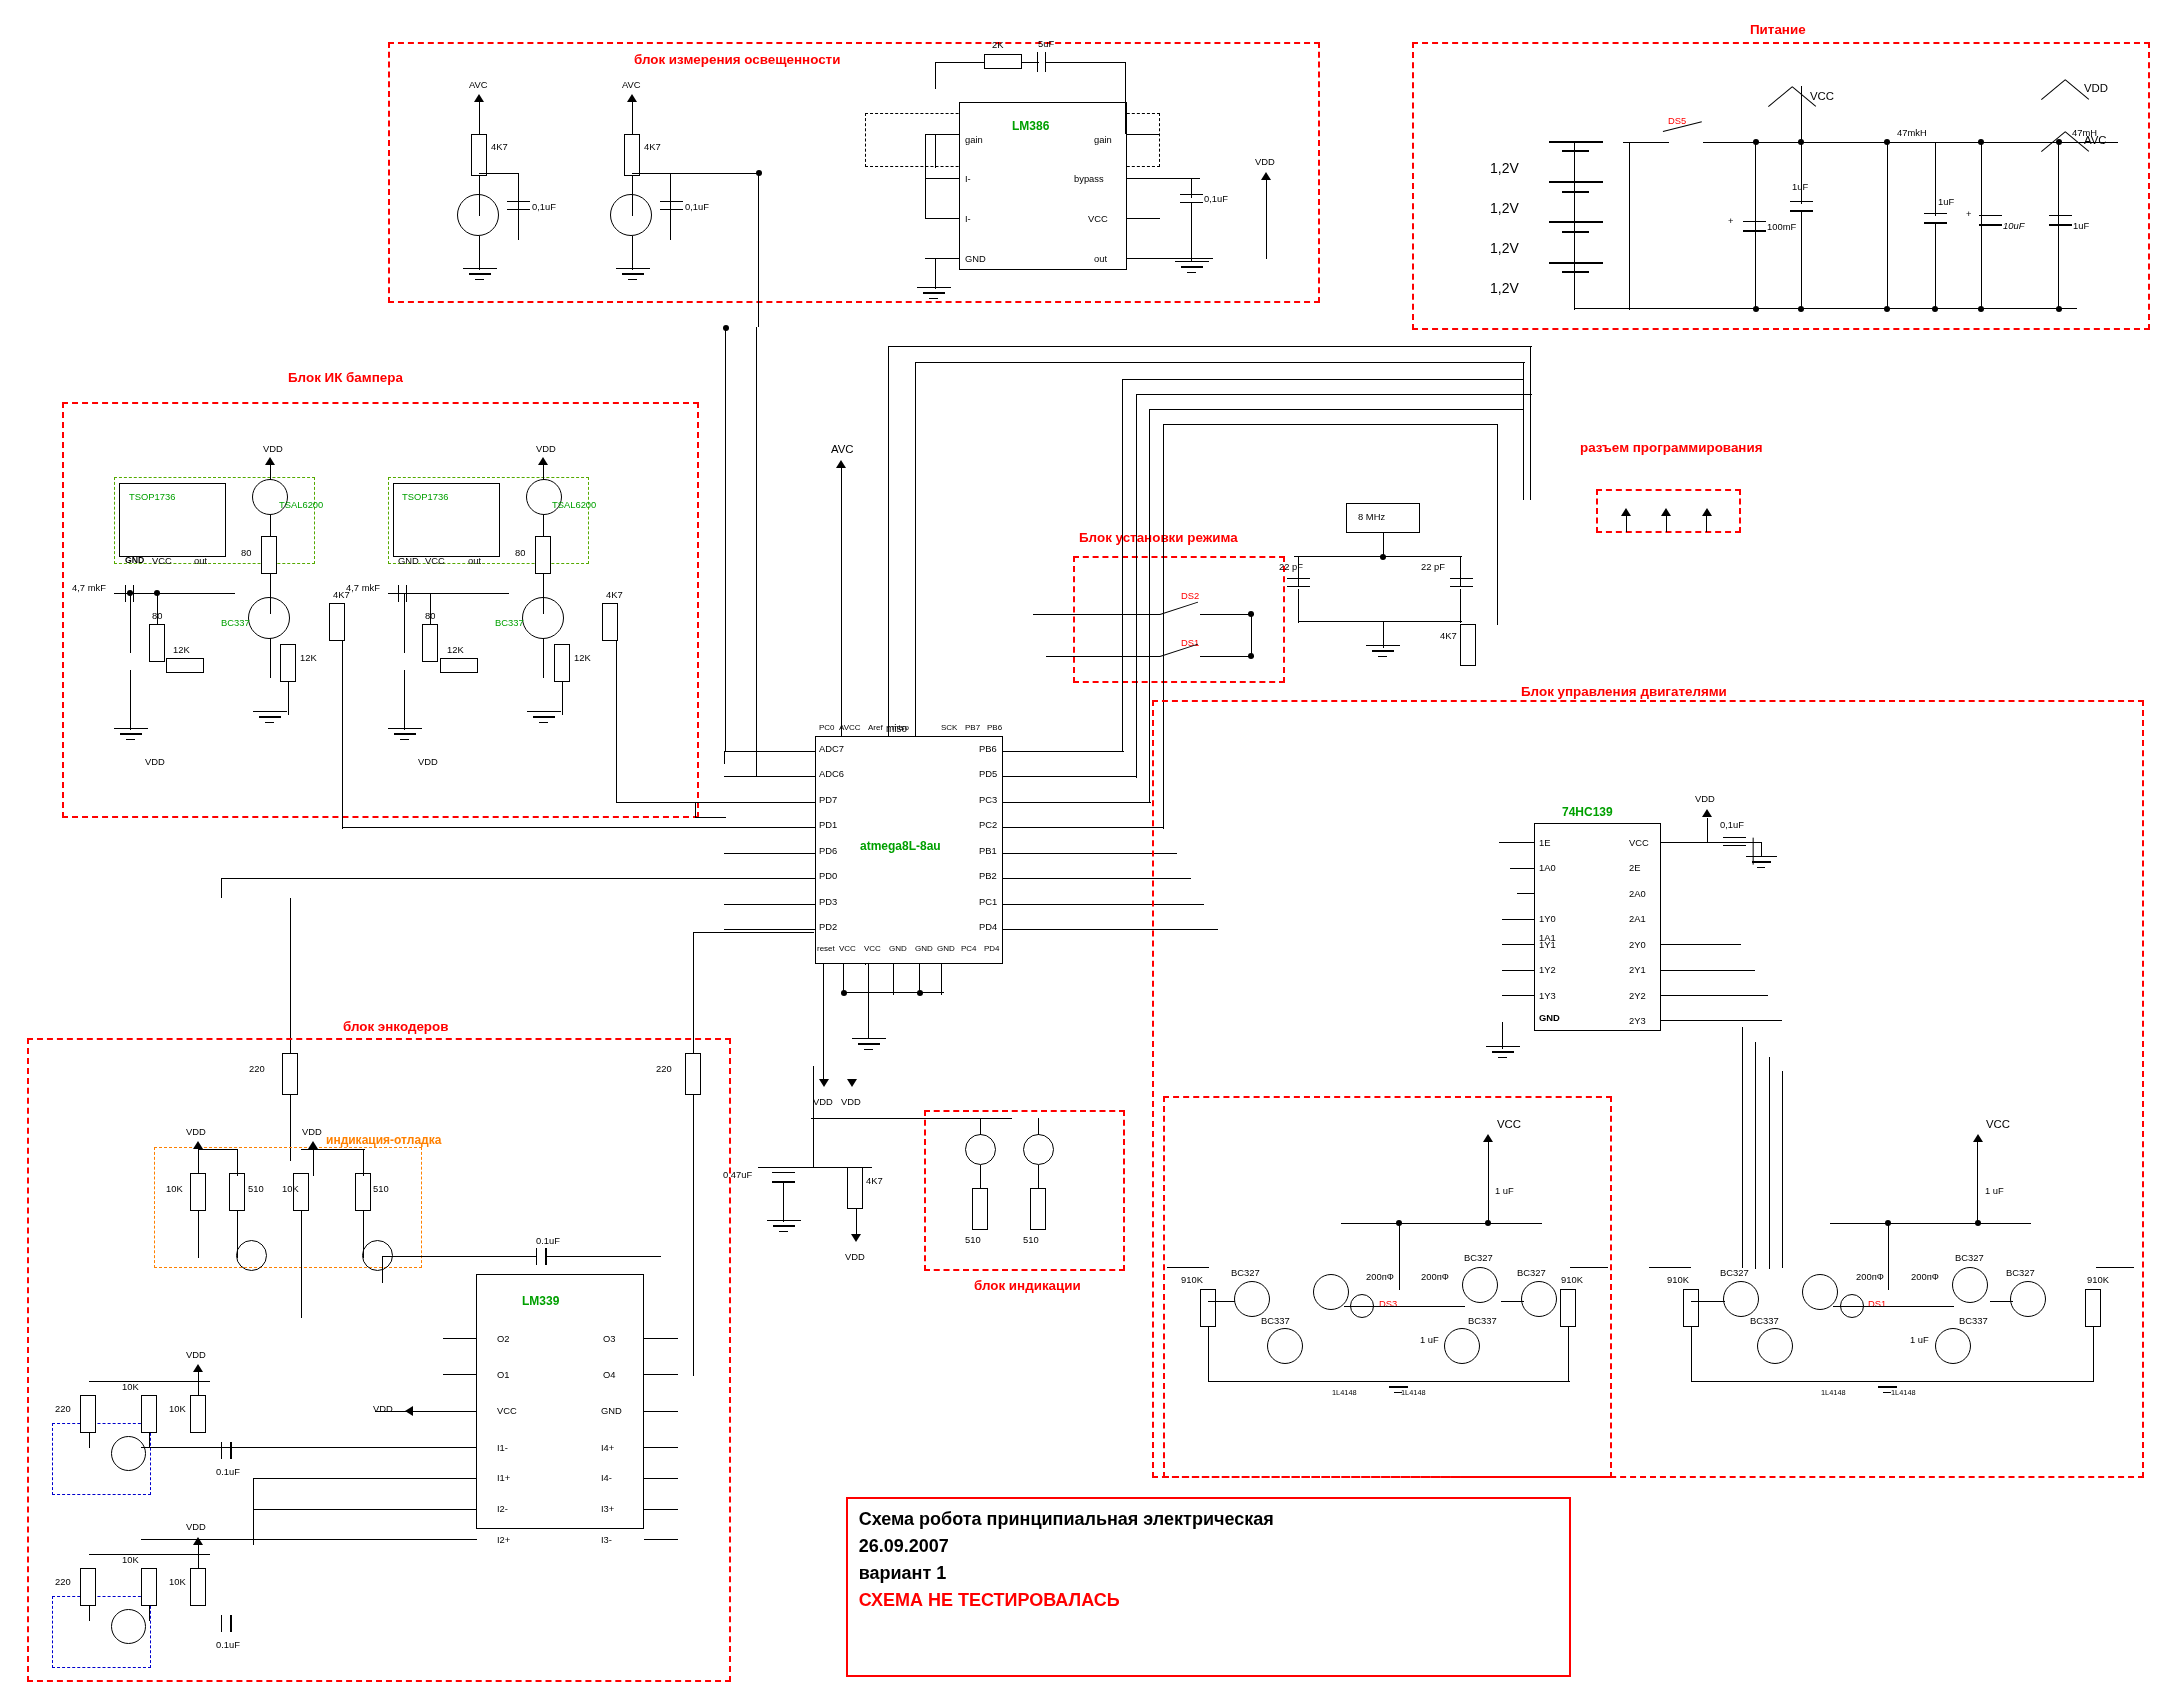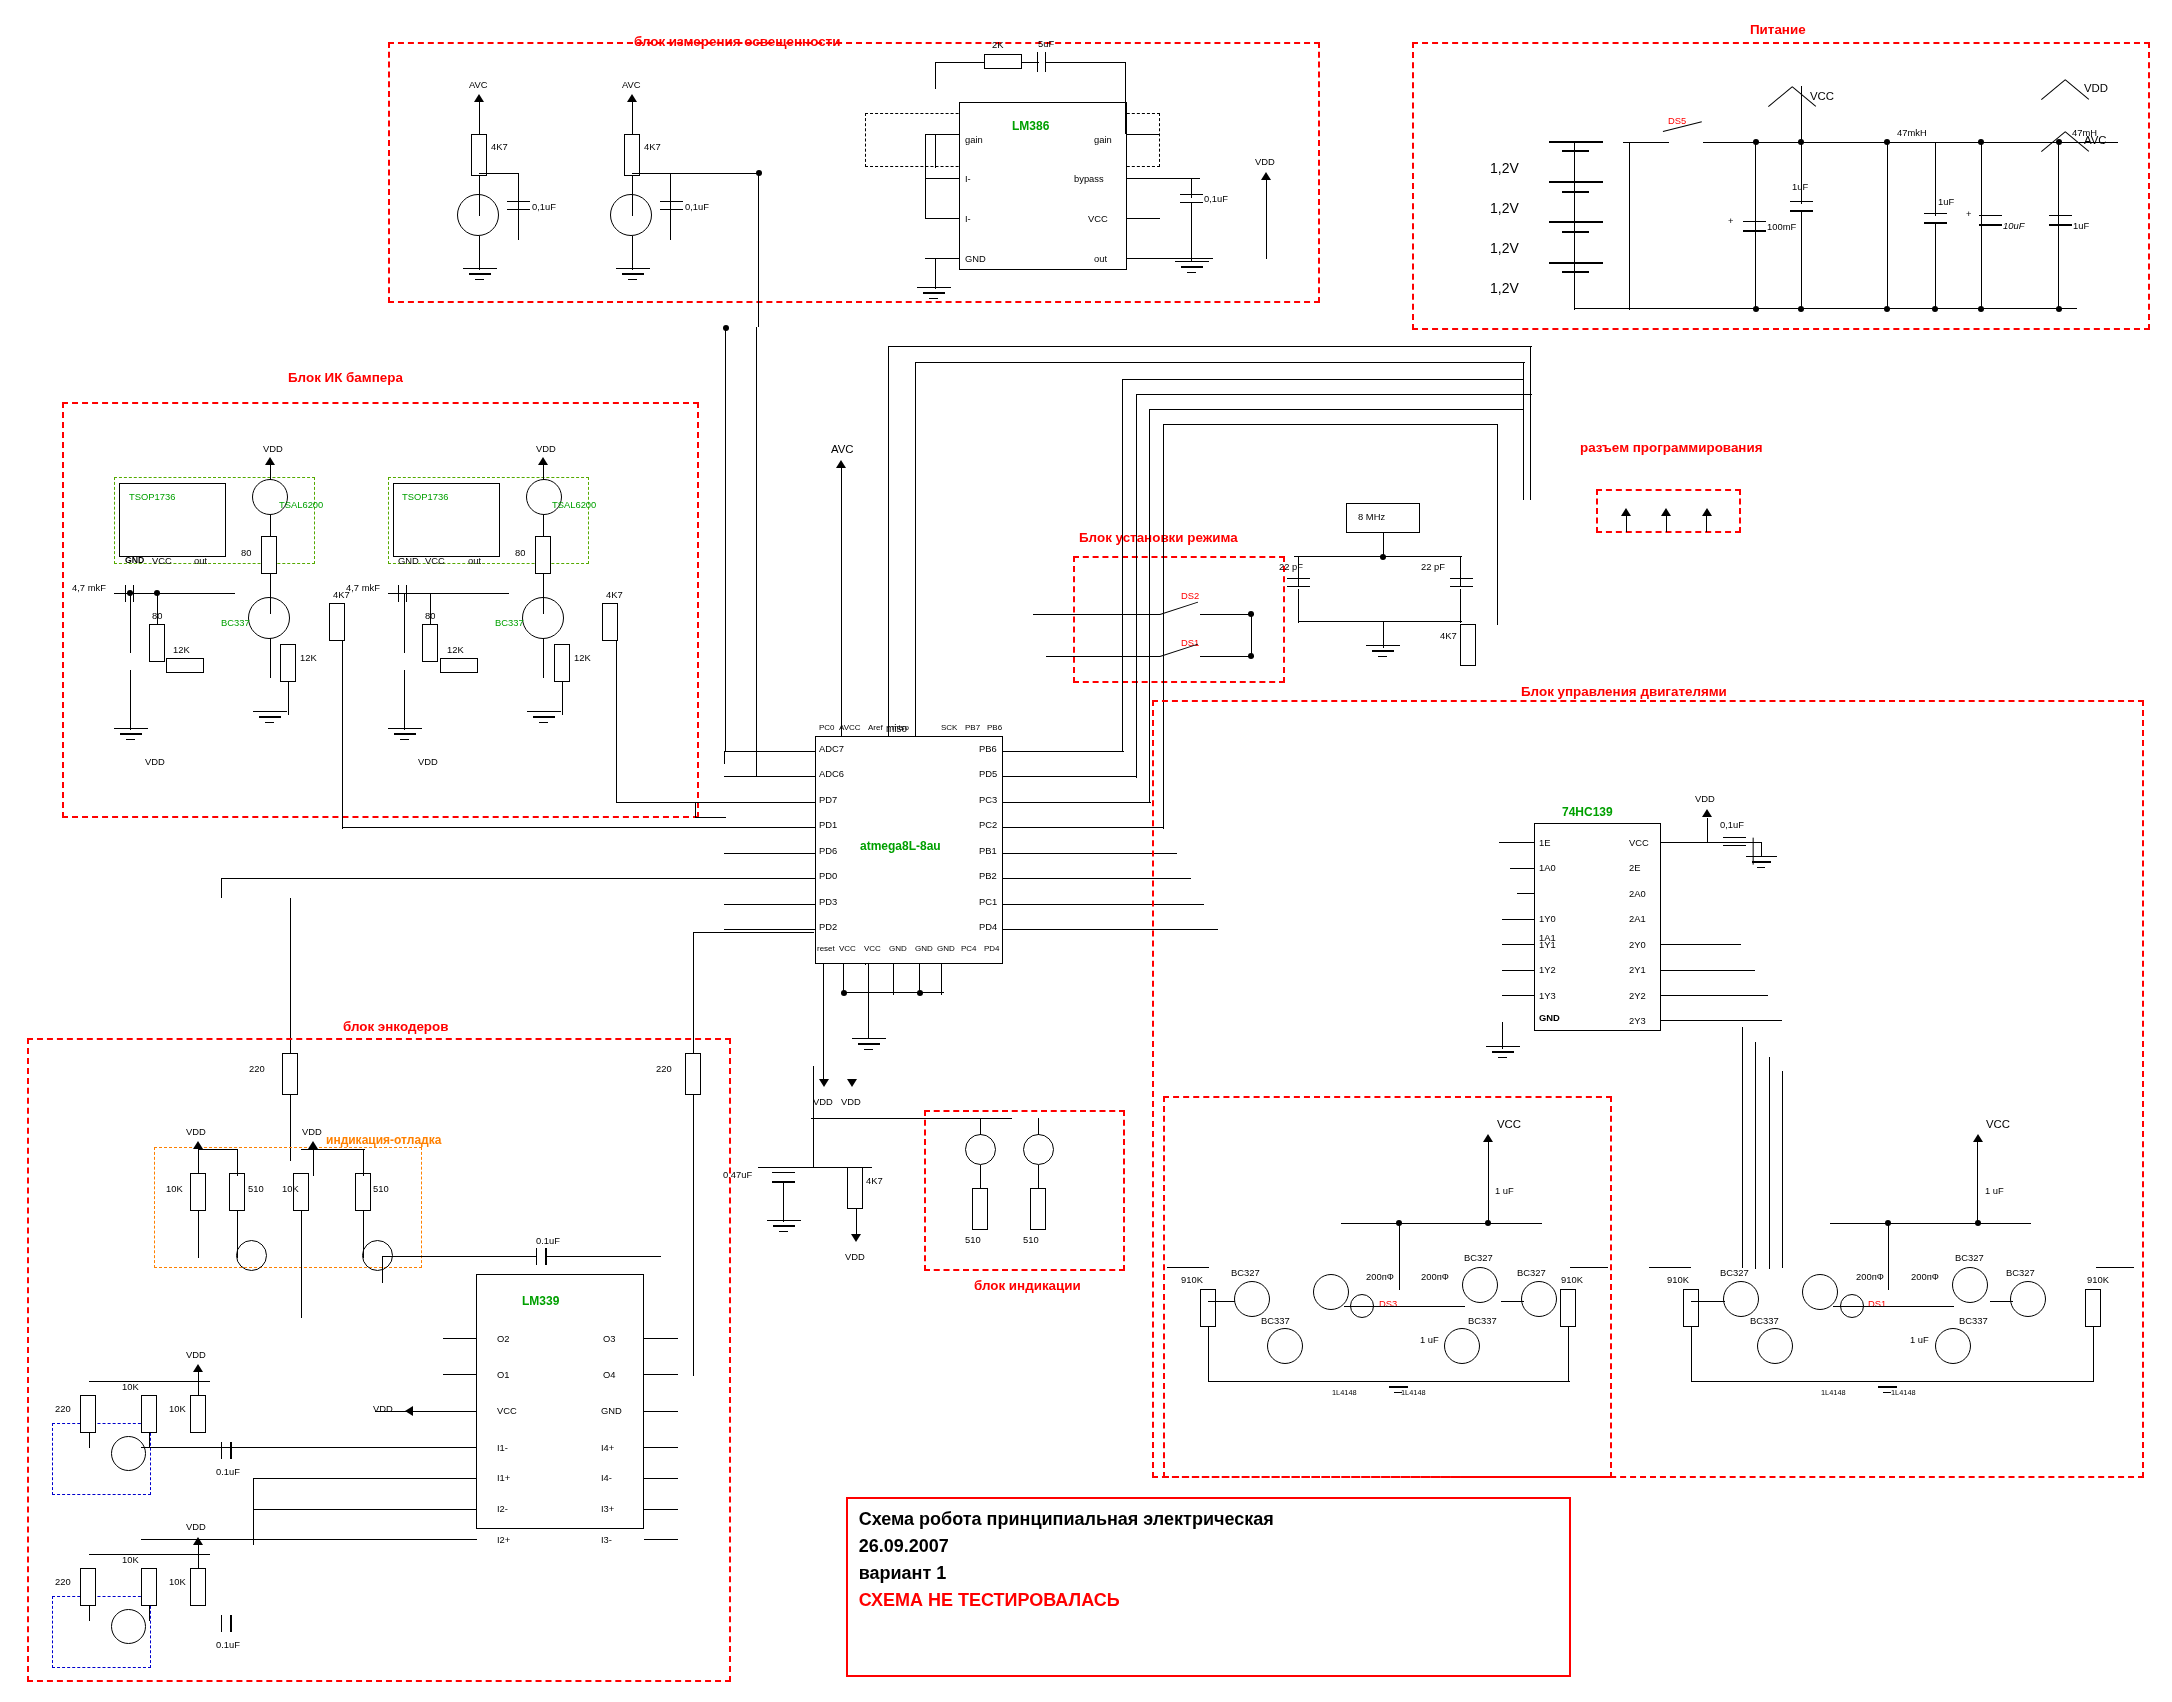--- a/index.html
+++ b/index.html
@@ -37,21 +37,21 @@
   .batt i{position:absolute;background:#000;}
   .xtal{position:absolute;border:1.3px solid #000;background:#fff;box-sizing:border-box;}
   .ledbox{position:absolute;border:1.3px solid #000;border-radius:50%;box-sizing:border-box;}
 </style>
 </head>
 <body>
 
 <div id="page">
 
   <div class="blk" style="left:388px;top:42px;width:932px;height:261px;"></div>
-  <div class="blk-title" style="left:634px;top:34px;">блок измерения освещенности</div>
+  <div class="blk-title" style="left:634px;top:52px;">блок измерения освещенности</div>
 
   <div class="lbl" style="left:469px;top:79px;">AVC</div>
   <div class="arrow" style="left:474px;top:94px;"></div>
   <div class="wire v" style="left:479px;top:102px;height:34px;"></div>
   <div class="res-v" style="left:471px;top:134px;width:16px;height:42px;"></div>
   <div class="lbl" style="left:491px;top:141px;">4K7</div>
   <div class="wire v" style="left:479px;top:176px;height:40px;"></div>
   <div class="tr" style="left:457px;top:194px;width:42px;height:42px;"></div>
   <div class="wire v" style="left:479px;top:236px;height:34px;"></div>
   <div class="gnd" style="left:463px;top:268px;">

